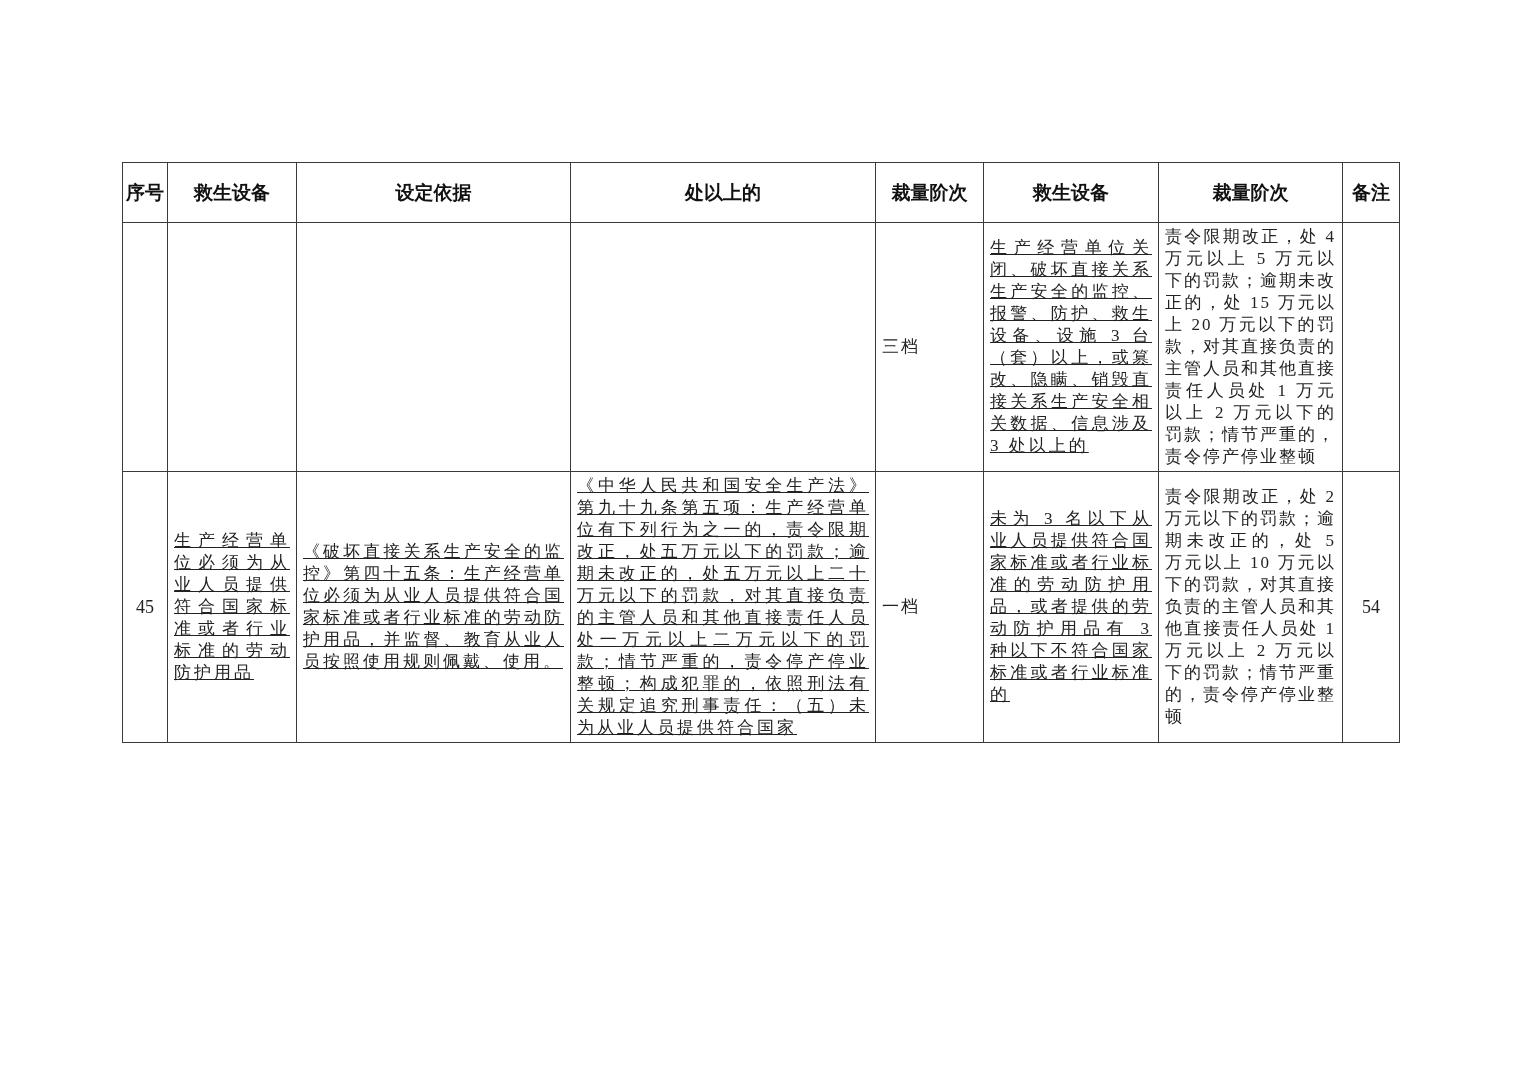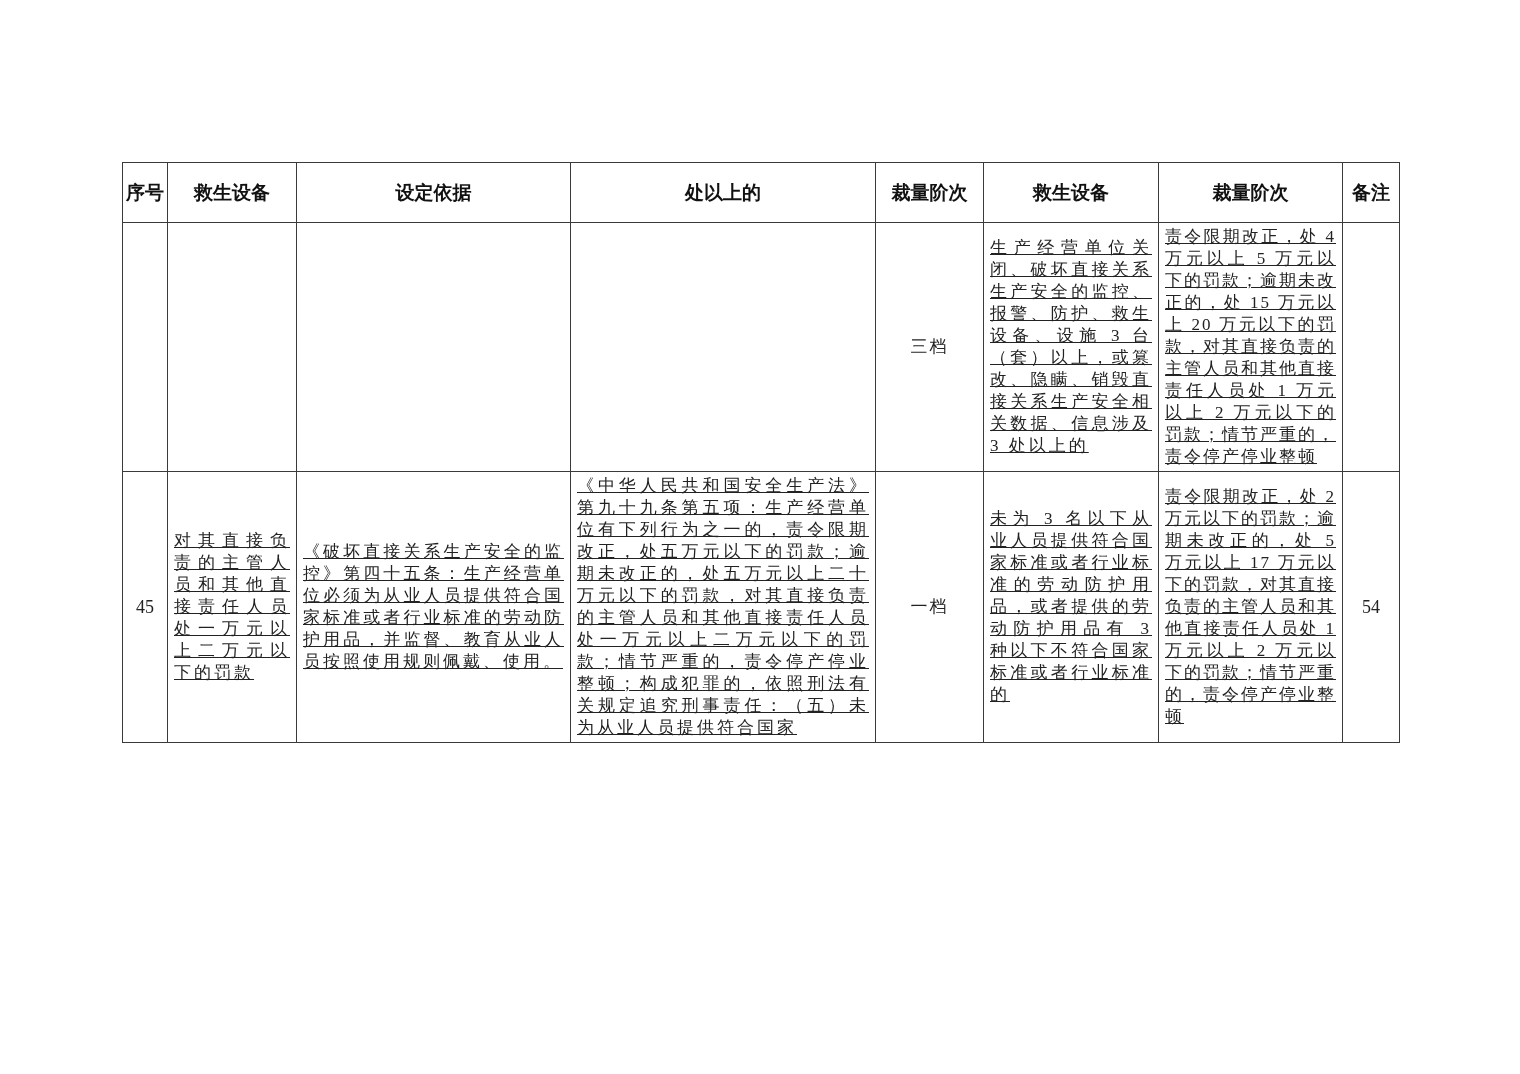--- a/index.html
+++ b/index.html
@@ -42,39 +42,38 @@
   }
   .doc-table td {
     font-size: 17px;
     line-height: 22px;
     padding: 3px 6px;
     color: #222;
   }
   tr.body-row-1 { height: 240px; }
   tr.body-row-2 { height: 240px; }
   td.cell-center {
-    text-align: center;
+    text-align: left;
     letter-spacing: 2px;
   }
   td.cell-num {
     text-align: center;
     font-size: 18px;
     letter-spacing: 0;
   }
   td.cell-just {
     text-align: justify;
     text-justify: inter-character;
     letter-spacing: 3px;
     text-decoration: underline;
   }
   td.cell-just-tight {
     text-align: justify;
     text-justify: inter-character;
     letter-spacing: 2px;
-    text-decoration: underline;
   }
 </style>
 </head>
 <body>
 
 <div class="page">
   <table class="doc-table">
     <colgroup>
       <col style="width:45px">
       <col style="width:129px">
@@ -103,23 +102,23 @@
         <td class="cell-just"></td>
         <td class="cell-just"></td>
         <td class="cell-just"></td>
         <td class="cell-center">三档</td>
         <td class="cell-just">生产经营单位关闭、破坏直接关系生产安全的监控、报警、防护、救生设备、设施 3 台（套）以上，或篡改、隐瞒、销毁直接关系生产安全相关数据、信息涉及 3 处以上的</td>
         <td class="cell-just-tight">责令限期改正，处 4 万元以上 5 万元以下的罚款；逾期未改正的，处 15 万元以上 20 万元以下的罚款，对其直接负责的主管人员和其他直接责任人员处 1 万元以上 2 万元以下的罚款；情节严重的，责令停产停业整顿</td>
         <td class="cell-num"></td>
       </tr>
       <tr class="body-row-2">
         <td class="cell-num">45</td>
-        <td class="cell-just">对其直接负责的主管人员和其他直接责任人员处一万元以上二万元以下的罚款</td>
+        <td class="cell-just">生产经营单位必须为从业人员提供符合国家标准或者行业标准的劳动防护用品</td>
         <td class="cell-just">《破坏直接关系生产安全的监控》第四十五条：生产经营单位必须为从业人员提供符合国家标准或者行业标准的劳动防护用品，并监督、教育从业人员按照使用规则佩戴、使用。</td>
         <td class="cell-just">《中华人民共和国安全生产法》第九十九条第五项：生产经营单位有下列行为之一的，责令限期改正，处五万元以下的罚款；逾期未改正的，处五万元以上二十万元以下的罚款，对其直接负责的主管人员和其他直接责任人员处一万元以上二万元以下的罚款；情节严重的，责令停产停业整顿；构成犯罪的，依照刑法有关规定追究刑事责任：（五）未为从业人员提供符合国家</td>
         <td class="cell-center">一档</td>
         <td class="cell-just">未为 3 名以下从业人员提供符合国家标准或者行业标准的劳动防护用品，或者提供的劳动防护用品有 3 种以下不符合国家标准或者行业标准的</td>
-        <td class="cell-just-tight">责令限期改正，处 2 万元以下的罚款；逾期未改正的，处 5 万元以上 17 万元以下的罚款，对其直接负责的主管人员和其他直接责任人员处 1 万元以上 2 万元以下的罚款；情节严重的，责令停产停业整顿</td>
+        <td class="cell-just-tight">责令限期改正，处 2 万元以下的罚款；逾期未改正的，处 5 万元以上 10 万元以下的罚款，对其直接负责的主管人员和其他直接责任人员处 1 万元以上 2 万元以下的罚款；情节严重的，责令停产停业整顿</td>
         <td class="cell-num">54</td>
       </tr>
     </tbody>
   </table>
 </div>
 
 </body></html>

